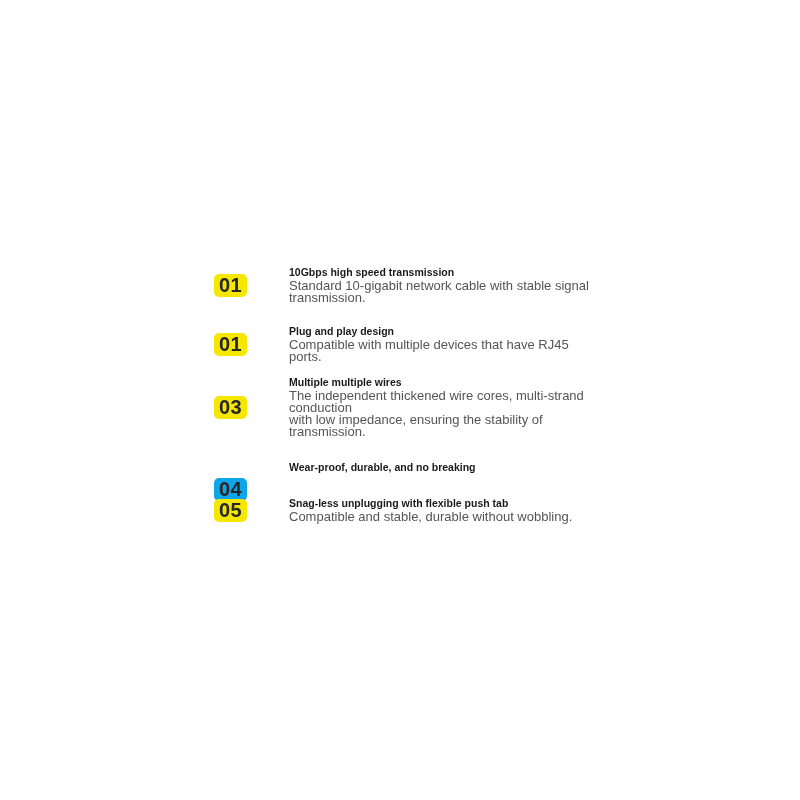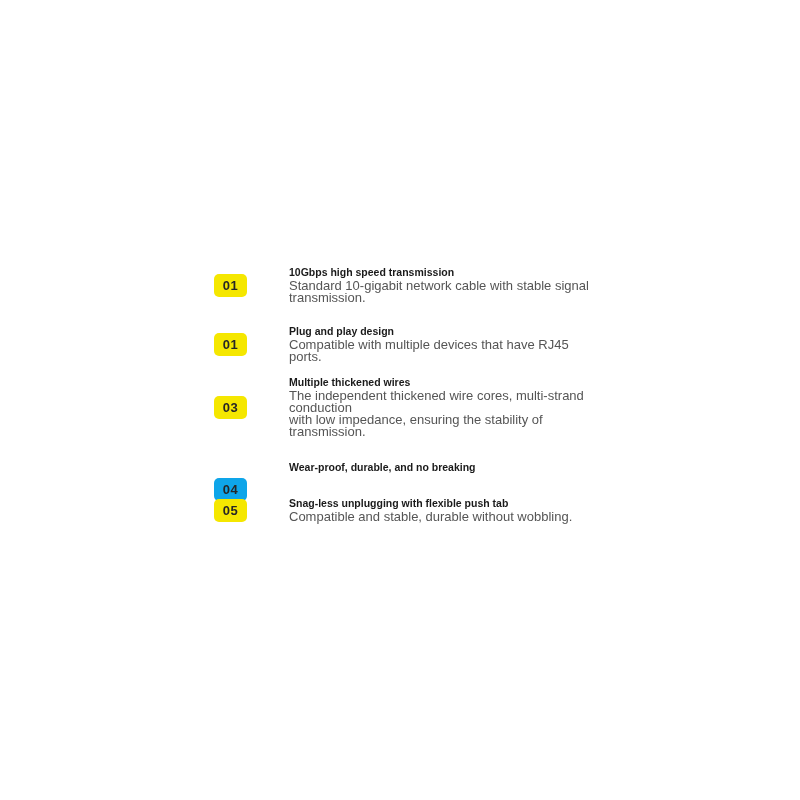--- a/index.html
+++ b/index.html
@@ -29,21 +29,21 @@
     flex-direction: row;
     align-items: center;
   }
   .badge {
     flex: 0 0 auto;
     width: 33px;
     height: 23px;
     border-radius: 5px;
     background: #f5e700;
     color: #262626;
-    font-size: 13px;
+    font-size: 20px;
     font-weight: bold;
     line-height: 23px;
     text-align: center;
     margin-right: 10px;
     letter-spacing: 0.5px;
   }
   .feature-text {
     display: flex;
     flex-direction: column;
     max-width: 300px;
@@ -82,21 +82,21 @@
     <div class="badge" style="background: rgb(245, 231, 0);">01</div>
     <div class="feature-text">
       <div class="feature-title">Plug and play design</div>
       <div class="feature-desc">Compatible with multiple devices that have RJ45 ports.</div>
     </div>
   </div>
 
   <div class="feature-item" style="top: 376px;">
     <div class="badge" style="background: rgb(245, 231, 0);">03</div>
     <div class="feature-text">
-      <div class="feature-title">Multiple thickened wires</div>
+      <div class="feature-title">Multiple multiple wires</div>
       <div class="feature-desc">The independent thickened wire cores, multi-strand conduction
 with low impedance, ensuring the stability of transmission.</div>
     </div>
   </div>
 
   <div class="feature-item" style="top: 434px;">
     <div class="badge" style="background: #0ea5e9; margin-top: 44px;">04</div>
     <div class="feature-text">
       <div class="feature-title">Wear-proof, durable, and no breaking</div>
     </div>

